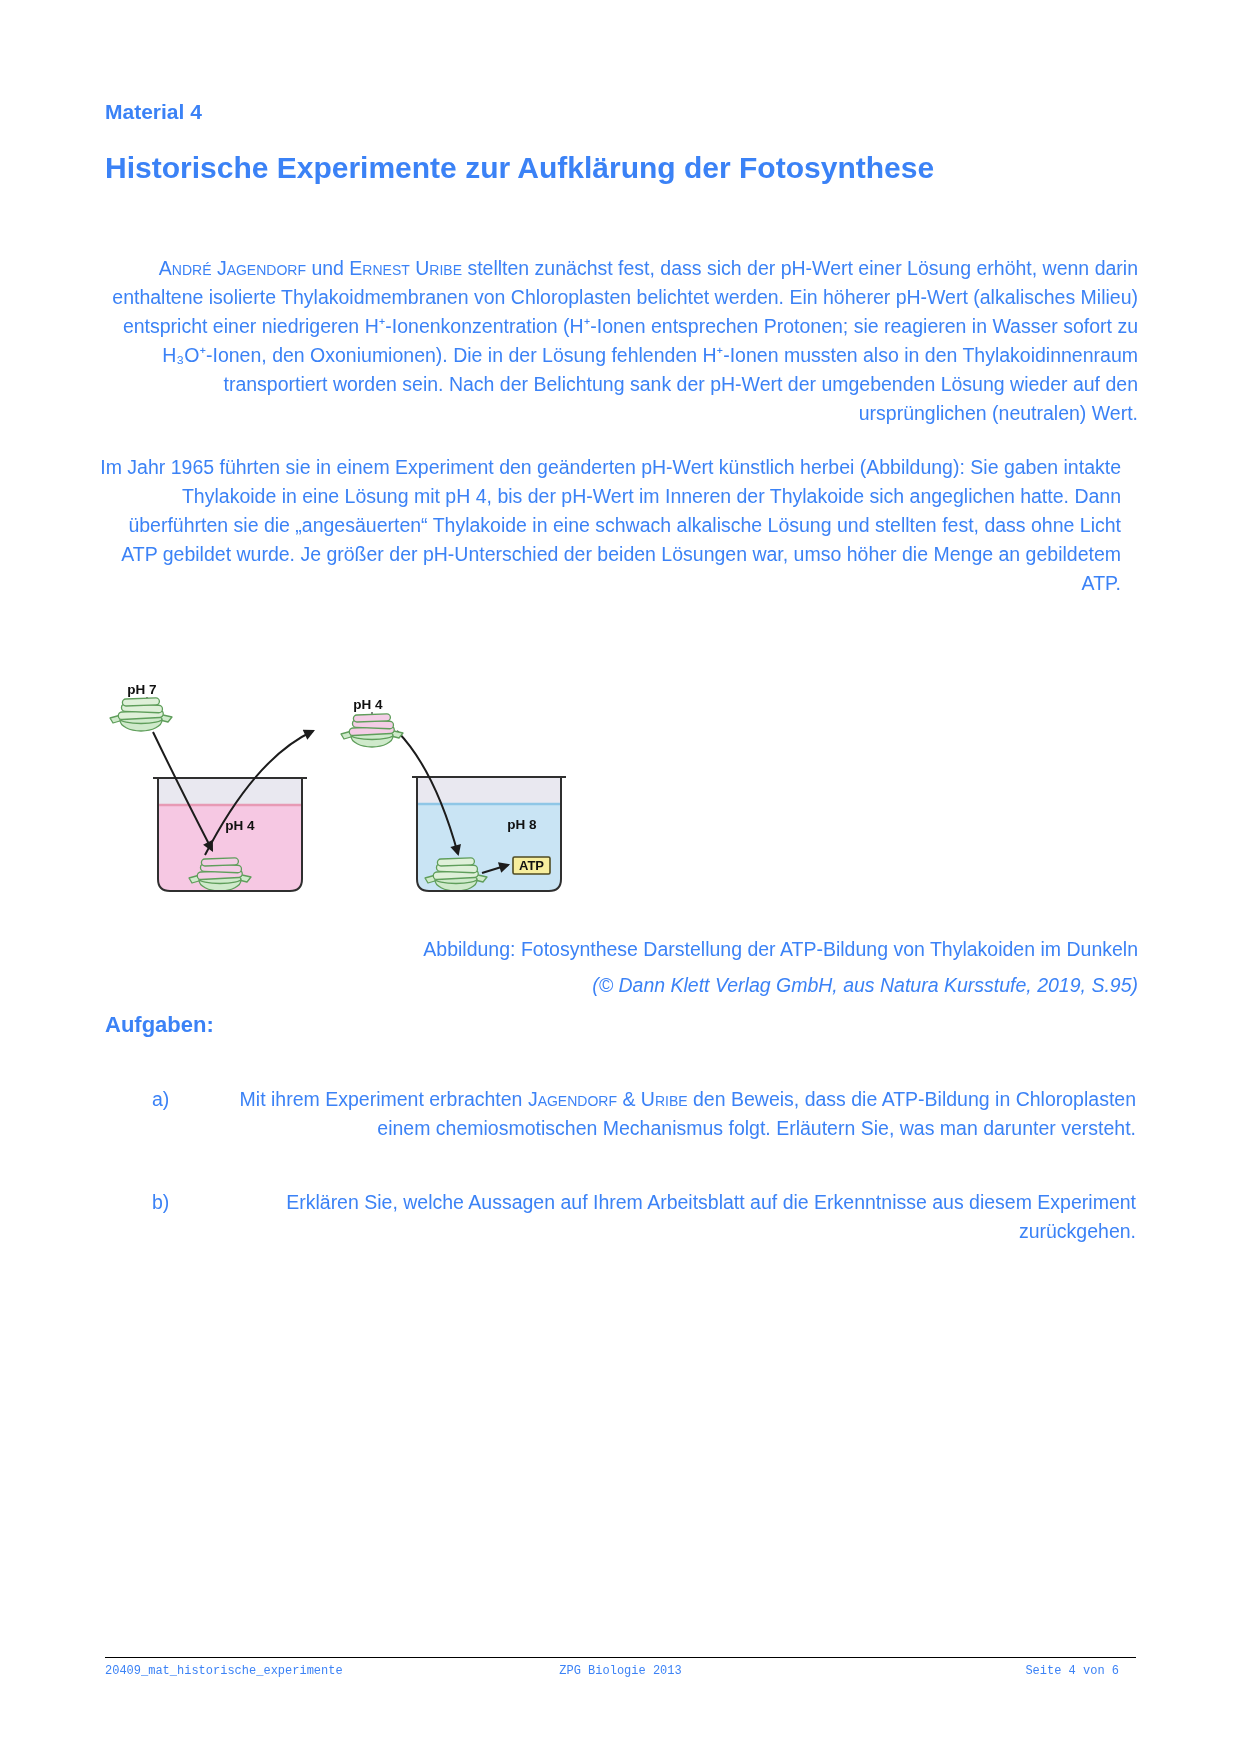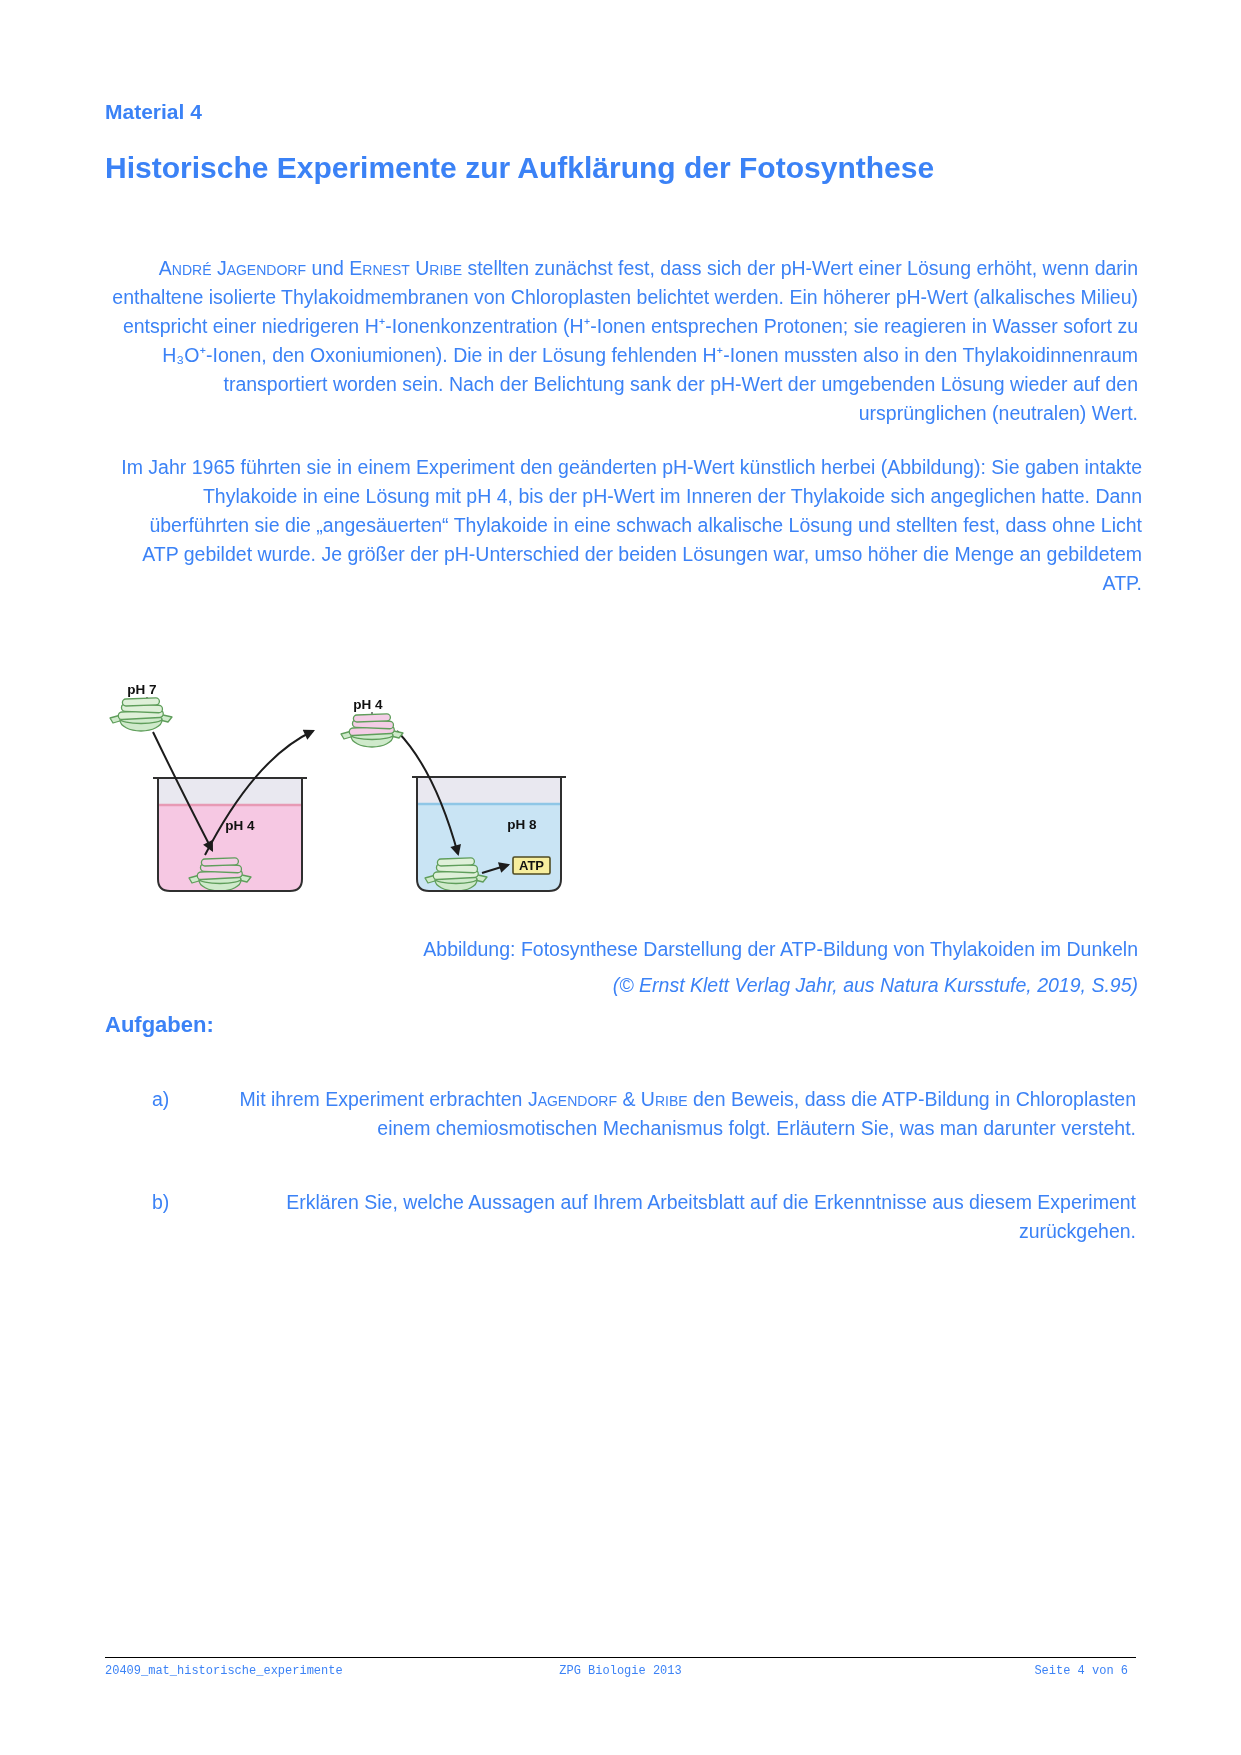--- a/index.html
+++ b/index.html
@@ -5,36 +5,36 @@
   html,body { margin:0; padding:0; background:#ffffff; }
   .page {
     position:relative; width:1241px; height:1755px; background:#fff;
     font-family:"Liberation Sans", sans-serif; color:#3b82f6; overflow:hidden;
   }
   .material { position:absolute; left:105px; top:100px; font-size:21px; font-weight:bold; }
   .title    { position:absolute; left:105px; top:151px; width:1031px; text-align:left;
               font-size:30px; font-weight:bold; }
   .body-text{ font-size:19.5px; line-height:29px;text-align:right; }
   .intro      { position:absolute; left:105px; top:234px; width:1033px; }
-  .experiment { position:absolute; left:109px; top:433px; width:1033px; }
+  .experiment { position:absolute; left:88px; top:433px; width:1033px; }
   .fig        { position:absolute; left:105px; top:673px; }
   .caption    { position:absolute; left:105px; top:915px; width:1033px; }
   .credit     { position:absolute; left:105px; top:951px; width:1033px; font-style:italic; }
   .tasks-heading { position:absolute; left:105px; top:1012px; font-size:22px; font-weight:bold; }
   .task       { position:absolute; left:152px; width:985px; }
   .task .lbl  { position:absolute; left:0; top:0; }
   .task .txt  { display:block; margin-left:38px; width:946px; }
   .task-a { top:1085px; }
   .task-b { top:1188px; }
   .sc { font-variant: small-caps; }
   .footer-rule { position:absolute; left:105px; top:1657px; width:1031px; height:0;
                  border-top:1.5px solid #000; }
   .footer { position:absolute; left:105px; top:1664px; width:1031px; font-size:12px;font-family:Liberation Mono, monospace; }
   .footer .c { position:absolute; left:0; top:0; width:100%; text-align:center; }
-  .footer .r { position:absolute; right:8px; top:0; }
+  .footer .r { position:absolute; right:17px; top:0; }
   .fig text { font-family:"Liberation Sans", sans-serif; }
   .fig-label { font-weight:bold; font-size:13.5px; fill:#111; }
   .fig-label-sm { font-weight:bold; font-size:13px; fill:#111; }
 </style>
 </head>
 <body>
 
 <div class="page">
 
   <div class="material">Material 4</div>
@@ -110,21 +110,21 @@
     <g>
       <text class="fig-label" x="263" y="36" text-anchor="middle">pH 4</text>
       <line x1="267" y1="39" x2="267" y2="45" stroke-width="1.2" stroke="#333333"></line>
       <g transform="translate(267,62)" fill="#f4cde6">
           <use href="#stack"></use>
         </g>
     </g>
   </svg>
 
   <p class="caption body-text">Abbildung: Fotosynthese Darstellung der ATP-Bildung von Thylakoiden im Dunkeln</p>
-  <p class="credit body-text">(© Ernst Klett Verlag Jahr, aus Natura Kursstufe, 2019, S.95)</p>
+  <p class="credit body-text">(© Dann Klett Verlag GmbH, aus Natura Kursstufe, 2019, S.95)</p>
 
   <div class="tasks-heading">Aufgaben:</div>
 
   <div class="task task-a body-text">
     <span class="lbl">a)</span>
     <span class="txt"><span>Mit ihrem Experiment erbrachten </span><span class="sc">Jagendorf</span><span> &amp; </span><span class="sc">Uribe</span><span> den Beweis, dass die ATP-Bildung in Chloroplasten einem chemiosmotischen Mechanismus folgt. Erläutern Sie, was man darunter versteht.</span></span>
   </div>
 
   <div class="task task-b body-text">
     <span class="lbl">b)</span>

